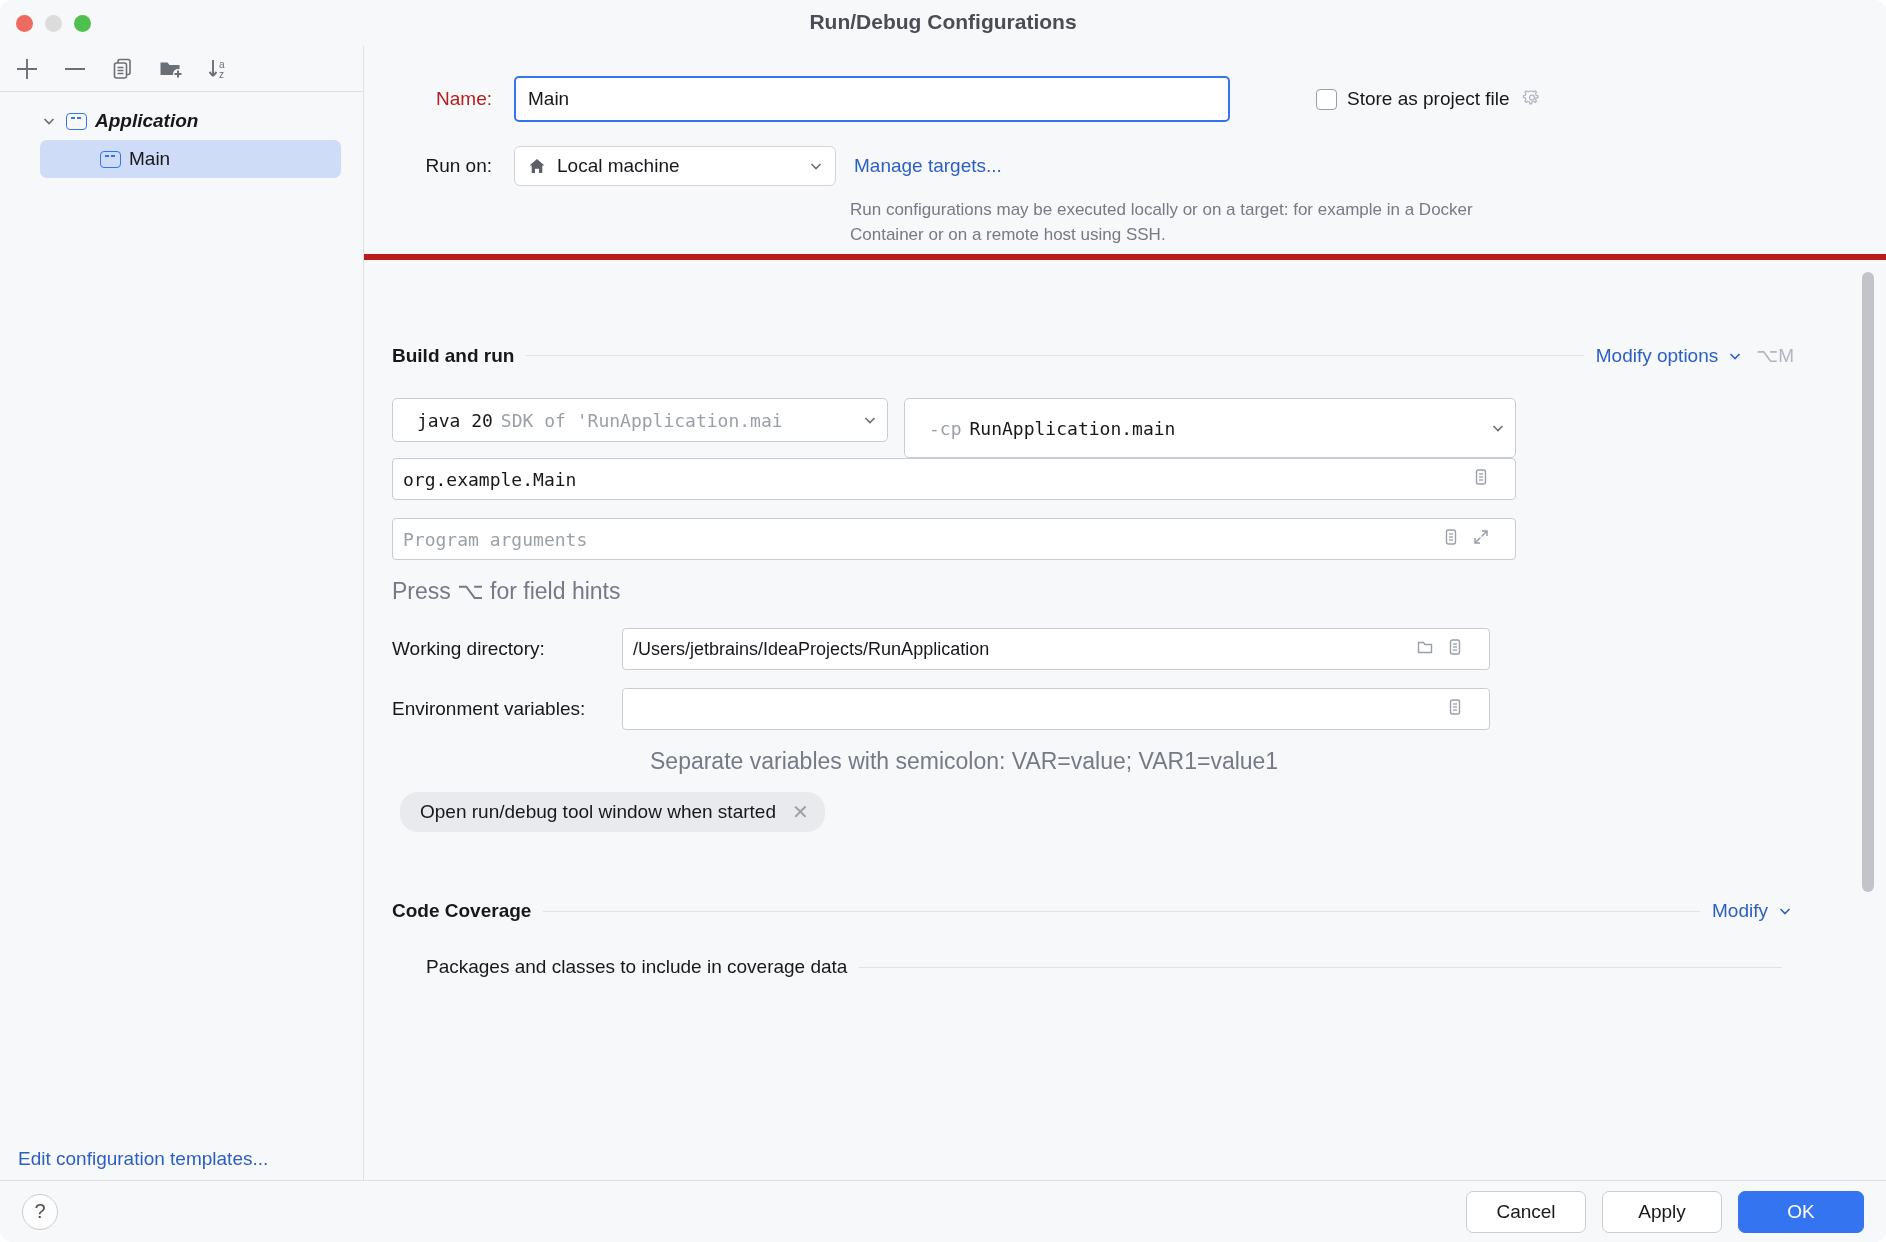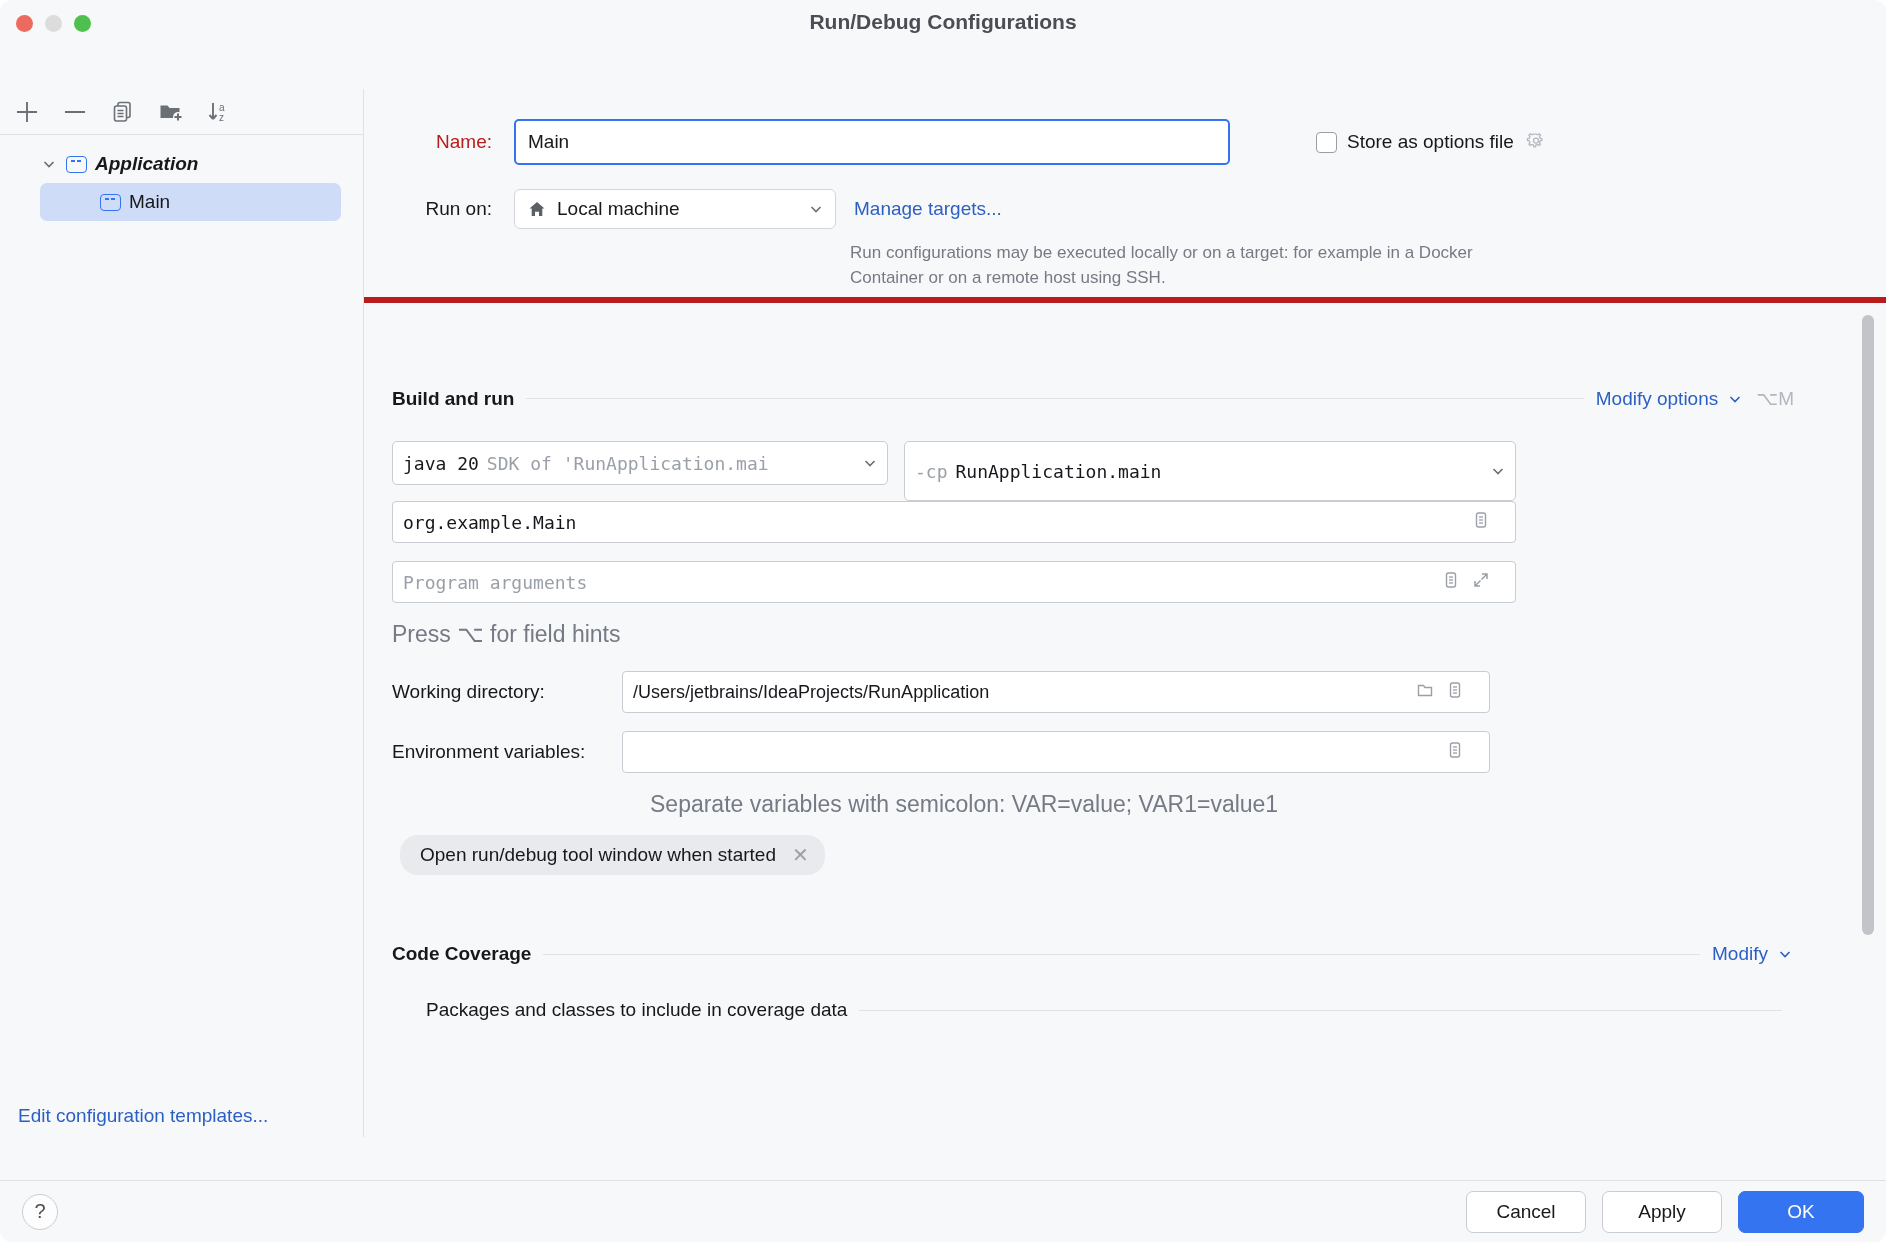--- a/index.html
+++ b/index.html
@@ -10,21 +10,20 @@
     overflow: hidden;
   }
   .window {
     position: relative;
     width: 1886px; height: 1242px;
     background: #f7f8fa;
     border-radius: 12px;
     overflow: hidden;
     display: flex;
     flex-direction: column;
-    gap: 43px;
   }
 
   
   .titlebar {
     position: relative;
     height: 46px;
     flex: 0 0 46px;
     background: #f7f8fa;
   }
   .traffic {
@@ -276,21 +275,21 @@
   .field-text { flex: 1; font-size: 18px; color: #17181c; white-space: nowrap; overflow: hidden; }
   .field-text.dim { color: #9aa0a8; }
   .field-icons { display: flex; align-items: center; gap: 10px; color: #9aa0a8; }
 
   .dropdown {
     background: #ffffff;
     border: 1px solid #c9ccd2;
     border-radius: 5px;
     display: flex;
     align-items: center;
-    padding: 0 8px 0 10px;
+    padding: 0 8px 0 24px;
     cursor: pointer;
   }
 
   .press-hint {
     position: absolute;
     font-size: 23px;
     color: #767a85;
   }
 
   .chip {
@@ -429,21 +428,21 @@
       <div class="edit-templates">Edit configuration templates...</div>
     </div>
 
     <div class="main">
 
       <div class="name-row">
         <div class="lbl-name">Name:</div>
         <input class="name-input" value="Main" style="">
         <div class="store-wrap">
           <div class="checkbox"></div>
-          <div class="store-label">Store as options file</div>
+          <div class="store-label">Store as project file</div>
           <div class="gear">
             <svg width="24" height="24" viewBox="0 0 24 24">
               <path d="M12 4.2l1.7.6 1.5-1 1.3 1.3-1 1.5.6 1.7 1.8.4v1.8l-1.8.4-.6 1.7 1 1.5-1.3 1.3-1.5-1-1.7.6-.4 1.8h-1.8l-.4-1.8-1.7-.6-1.5 1-1.3-1.3 1-1.5-.6-1.7-1.8-.4V8.7l1.8-.4.6-1.7-1-1.5L6.4 3.8l1.5 1 1.7-.6z" fill="none" stroke="currentColor" stroke-width="1.3"></path>
               <circle cx="12" cy="10.6" r="2.5" fill="none" stroke="currentColor" stroke-width="1.3"></circle>
             </svg>
           </div>
         </div>
       </div>
 
       <div class="runon-row">

